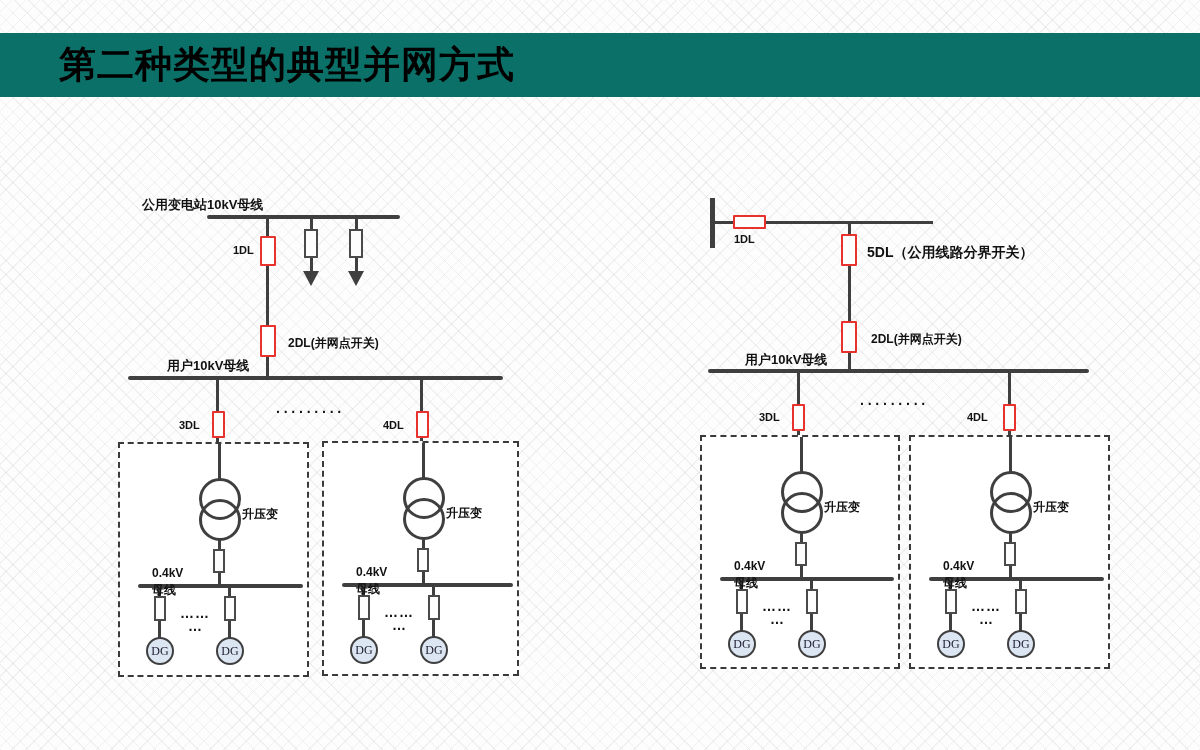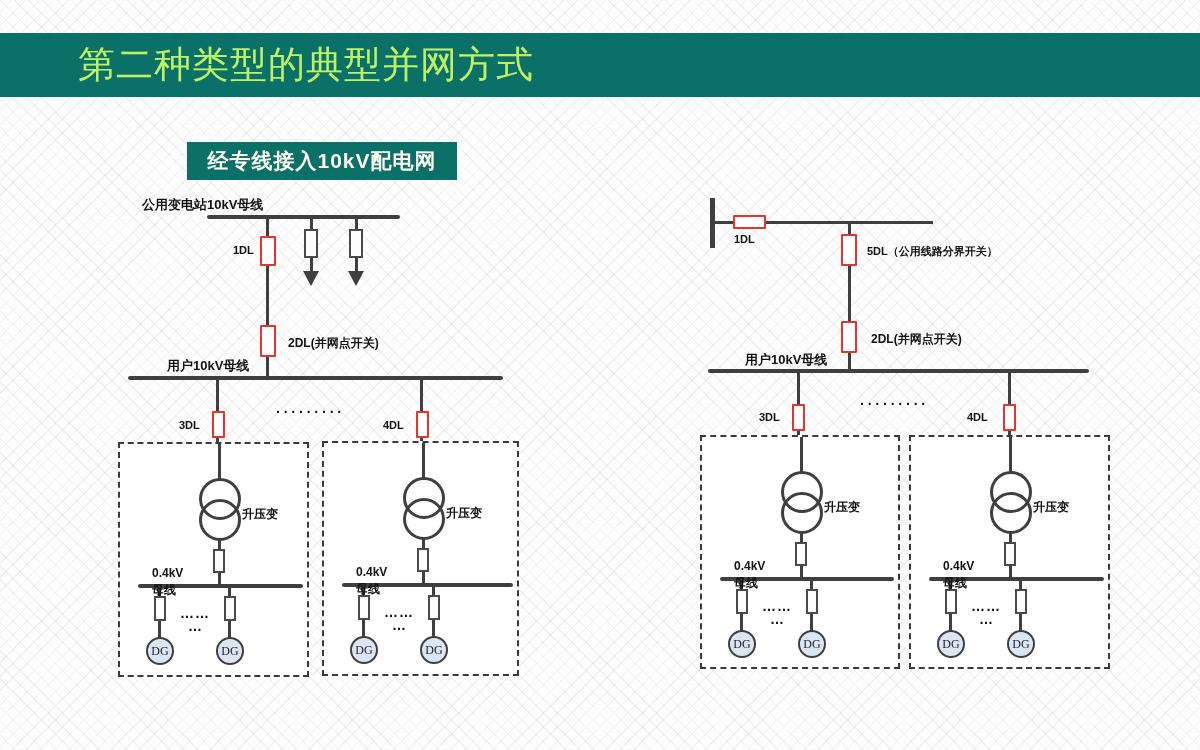--- a/index.html
+++ b/index.html
@@ -10,21 +10,21 @@
     background-image:
       repeating-linear-gradient(45deg, rgba(130,130,130,0.10) 0 1px, transparent 1px 10px),
       repeating-linear-gradient(-45deg, rgba(130,130,130,0.10) 0 1px, transparent 1px 10px);
     font-family:"Liberation Sans", sans-serif;
   }
   .title-bar{
     position:absolute;left:0;top:33px;width:1200px;height:64px;
     background:#0b7168;display:flex;align-items:center;z-index:5;
   }
   .title-bar .t{
-    padding-left:78px;color:#bef264;font-size:37px;font-weight:normal;letter-spacing:1px;
+    padding-left:59px;color:#000000;font-size:37px;font-weight:bold;letter-spacing:1px;
   }
   .heading{
     position:absolute;background:#0b7168;color:#fffdf2;font-size:21px;font-weight:bold;
     display:flex;align-items:center;justify-content:center;z-index:5;letter-spacing:1px;
   }
   .lbl{position:absolute;color:#111;white-space:nowrap;z-index:6;}
   .b{font-weight:bold;}
   .bus{position:absolute;height:4px;background:#3f3f3f;border-radius:2px;z-index:2;}
   .vline{position:absolute;width:3px;background:#3f3f3f;z-index:1;}
   .hline{position:absolute;height:3px;background:#3f3f3f;z-index:1;}
@@ -45,21 +45,20 @@
 </style>
 </head>
 <body>
 
 <div class="canvas">
 
   <div class="title-bar">
     <div class="t">第二种类型的典型并网方式</div>
   </div>
 
-  <div class="heading" style="left:187px;top:142px;width:270px;height:38px;">经专线接入10kV配电网</div>
 
   <div class="lbl b" style="left:142px;top:196px;font-size:13px;">公用变电站10kV母线</div>
   <div class="bus" style="left:207px;top:215px;width:193px;"></div>
 
   <div class="vline" style="left:266px;top:219px;height:159px;"></div>
   <div class="brk" style="left:260px;top:236px;width:16px;height:30px;"></div>
   <div class="lbl b" style="left:233px;top:244px;font-size:11px;">1DL</div>
 
   <div class="vline" style="left:310px;top:219px;height:53px;"></div>
   <div class="fuse" style="left:304px;top:229px;width:14px;height:29px;"></div>
@@ -131,21 +130,21 @@
   </div>
 
 
   <div class="vline" style="left:710px;top:198px;width:5px;height:50px;"></div>
   <div class="hline" style="left:713px;top:221px;width:220px;"></div>
   <div class="brk" style="left:733px;top:215px;width:33px;height:14px;"></div>
   <div class="lbl b" style="left:734px;top:233px;font-size:11px;">1DL</div>
 
   <div class="vline" style="left:848px;top:224px;height:147px;"></div>
   <div class="brk" style="left:841px;top:234px;width:16px;height:32px;"></div>
-  <div class="lbl b" style="left:867px;top:244px;font-size:11px;">5DL（公用线路分界开关）</div>
+  <div class="lbl b" style="left:867px;top:244px;font-size:14px;">5DL（公用线路分界开关）</div>
 
   <div class="brk" style="left:841px;top:321px;width:16px;height:32px;"></div>
   <div class="lbl b" style="left:871px;top:331px;font-size:12px;">2DL(并网点开关)</div>
 
   <div class="lbl b" style="left:745px;top:351px;font-size:13px;">用户10kV母线</div>
   <div class="bus" style="left:708px;top:369px;width:381px;"></div>
 
   <div class="vline" style="left:797px;top:373px;height:62px;"></div>
   <div class="brk" style="left:792px;top:404px;width:13px;height:27px;"></div>
   <div class="lbl b" style="left:759px;top:411px;font-size:11px;">3DL</div>

